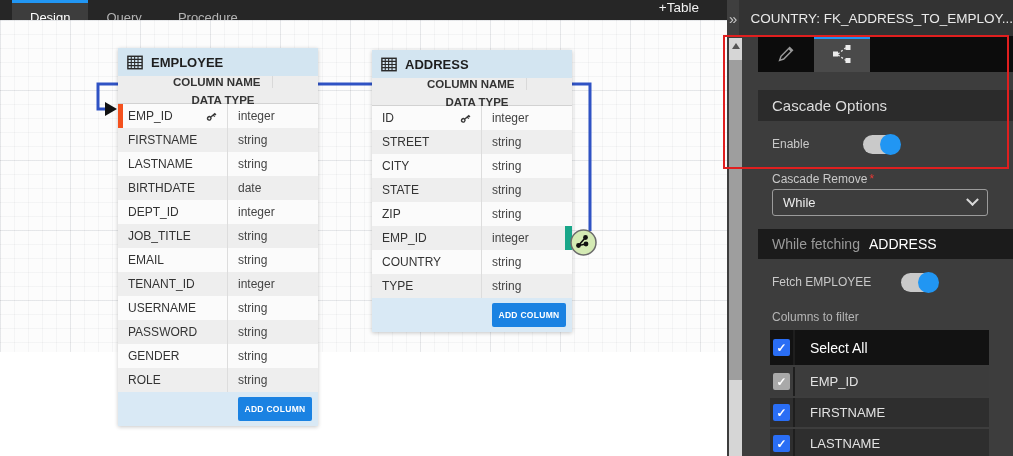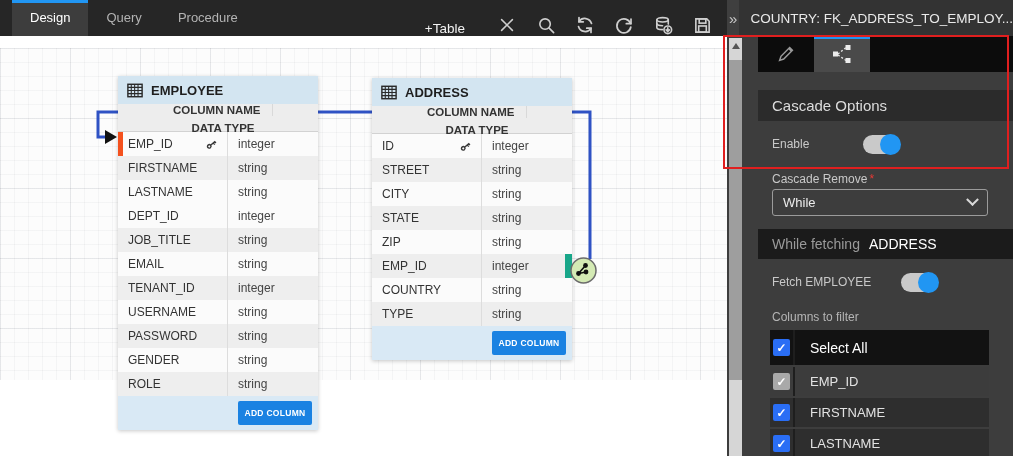--- a/index.html
+++ b/index.html
@@ -7,27 +7,27 @@
     font-family:"Liberation Sans", sans-serif; }
   .app { position:relative; width:1013px; height:456px; }
 
   
   .toolbar { position:absolute; left:0; top:0; width:727px; height:36px;
     background:#262626; display:flex; align-items:stretch; }
   .tt-tabs { display:flex; padding-left:12px; }
   .tt-tab { padding:0 18px; line-height:36px; font-size:13px; color:#b3b3b3; cursor:pointer; }
   .tt-tab.active { background:#3d3d3d; color:#fff;
     box-shadow:inset 0 3px 0 #2196f3; }
-  .tt-right { margin-left:auto; display:flex; align-items:flex-end; gap:17px; padding-right:14px; }
+  .tt-right { margin-left:auto; display:flex; align-items:flex-start; gap:17px; padding-right:14px;flex-direction:column; }
   .add-table { color:#f2f2f2; font-size:13.5px; margin-right:14px; cursor:pointer; }
   .tool-icon { width:22px; height:22px; display:flex; align-items:center; justify-content:center; cursor:pointer; }
   .tool-icon svg { stroke:#cfcfcf; fill:none; stroke-width:1.7; stroke-linecap:round; }
 
   
-  .canvas { position:absolute; left:0; top:48px; width:727px; height:332px;
+  .canvas { position:absolute; left:0; top:20px; width:727px; height:332px;
     background-color:#fcfcfc;
     background-image:
       linear-gradient(to right, rgba(60,70,90,0.08) 1px, transparent 1px),
       linear-gradient(to bottom, rgba(60,70,90,0.08) 1px, transparent 1px),
       linear-gradient(to right, rgba(60,70,90,0.045) 1px, transparent 1px),
       linear-gradient(to bottom, rgba(60,70,90,0.045) 1px, transparent 1px);
     background-size:70px 70px, 70px 70px, 14px 14px, 14px 14px; }
   .connector-svg { position:absolute; left:0; top:0; z-index:1; }
 
   .dbtable { position:absolute; width:200px; background:#fff; z-index:2;
@@ -211,20 +211,26 @@
             <span>FIRSTNAME</span>
           </span>
           <span class="ctype">string</span>
         </div>
       <div class="trow">
           <span class="cname">
             <span>LASTNAME</span>
           </span>
           <span class="ctype">string</span>
         </div>
+      <div class="trow alt">
+          <span class="cname">
+            <span>BIRTHDATE</span>
+          </span>
+          <span class="ctype">date</span>
+        </div>
       <div class="trow">
           <span class="cname">
             <span>DEPT_ID</span>
           </span>
           <span class="ctype">integer</span>
         </div>
       <div class="trow alt">
           <span class="cname">
             <span>JOB_TITLE</span>
           </span>

